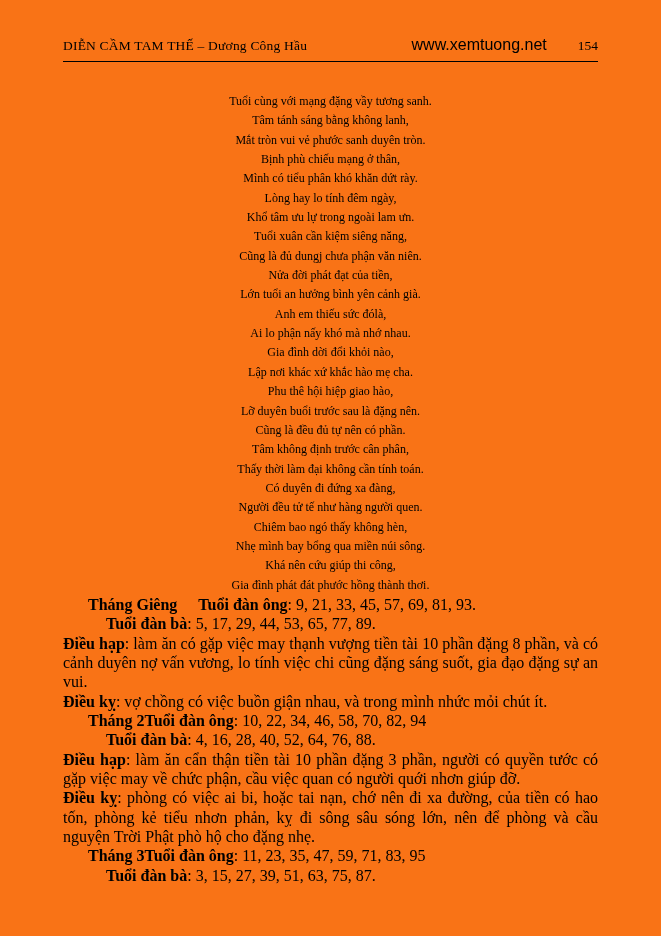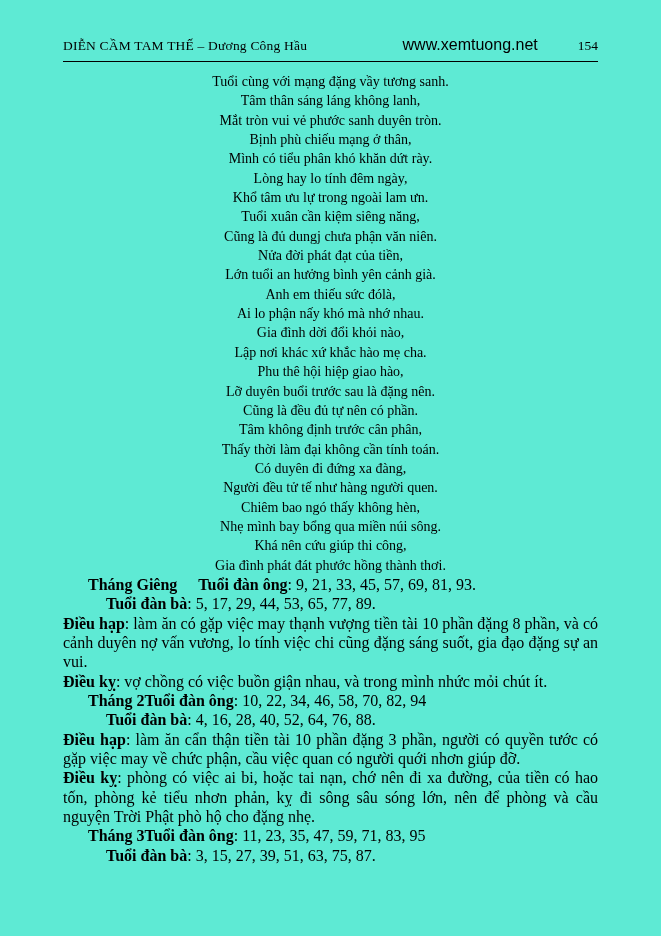--- a/index.html
+++ b/index.html
@@ -7,41 +7,41 @@
     width: 661px; height: 936px;
     background: #ffffff;
     font-family: "Liberation Serif", serif;
     color: #000;
     -webkit-font-smoothing: antialiased;
   }
   .page {
     box-sizing: border-box;
     width: 661px; height: 936px;
     padding: 36px 63px 0 63px;
-    background: #5eead4;
+    background: #f97316;
     overflow: hidden;
   }
   .header {
     display: flex;
     align-items: baseline;
     border-bottom: 1.5px solid #000;
     padding-bottom: 7px;
     font-size: 13.5px;
   }
   .header-title { flex: 1; letter-spacing: 0.2px; white-space: nowrap; }
   .website {
     font-family: "Liberation Sans", sans-serif;
     font-size: 16px;
     white-space: nowrap;
   }
-  .page-number { margin-left: 40px; white-space: nowrap; }
+  .page-number { margin-left: 31px; white-space: nowrap; }
   .poem {
-    margin-top: 10px;
+    margin-top: 30px;
     text-align: center;
-    font-size: 14px;
+    font-size: 12px;
     line-height: 19.35px;
   }
   .poem-line { white-space: nowrap; }
   .sections { font-size: 16px; line-height: 19.35px; }
   p { margin: 0; }
   .month-line { text-indent: 25px; }
   .women-line { text-indent: 43px; }
   .body-par { text-align: justify; }
   strong { font-weight: bold; }
   .gap-lg { margin-right: 21px; }
@@ -53,21 +53,21 @@
 <div class="page">
 
   <div class="header">
     <span class="header-title">DIỄN CẦM TAM THẾ – Dương Công Hầu</span>
     <span class="website">www.xemtuong.net</span>
     <span class="page-number">154</span>
   </div>
 
   <div class="poem">
     <div class="poem-line">Tuổi cùng với mạng đặng vầy tương sanh.</div>
-    <div class="poem-line">Tâm thân sáng láng không lanh,</div>
+    <div class="poem-line">Tâm tánh sáng bằng không lanh,</div>
     <div class="poem-line">Mắt tròn vui vẻ phước sanh duyên tròn.</div>
     <div class="poem-line">Bịnh phù chiếu mạng ở thân,</div>
     <div class="poem-line">Mình có tiểu phân khó khăn dứt rày.</div>
     <div class="poem-line">Lòng hay lo tính đêm ngày,</div>
     <div class="poem-line">Khổ tâm ưu lự trong ngoài lam ưn.</div>
     <div class="poem-line">Tuổi xuân cần kiệm siêng năng,</div>
     <div class="poem-line">Cũng là đủ dungj chưa phận văn niên.</div>
     <div class="poem-line">Nửa đời phát đạt của tiền,</div>
     <div class="poem-line">Lớn tuổi an hưởng bình yên cảnh già.</div>
     <div class="poem-line">Anh em thiếu sức đólà,</div>

